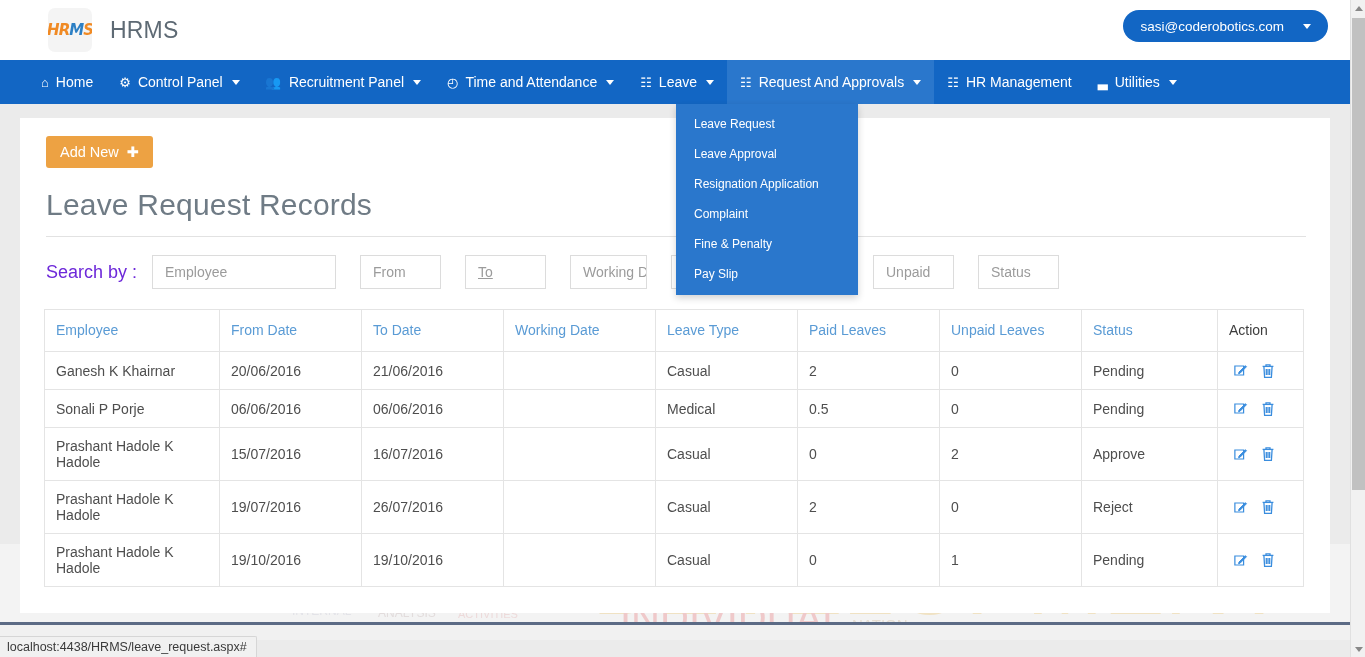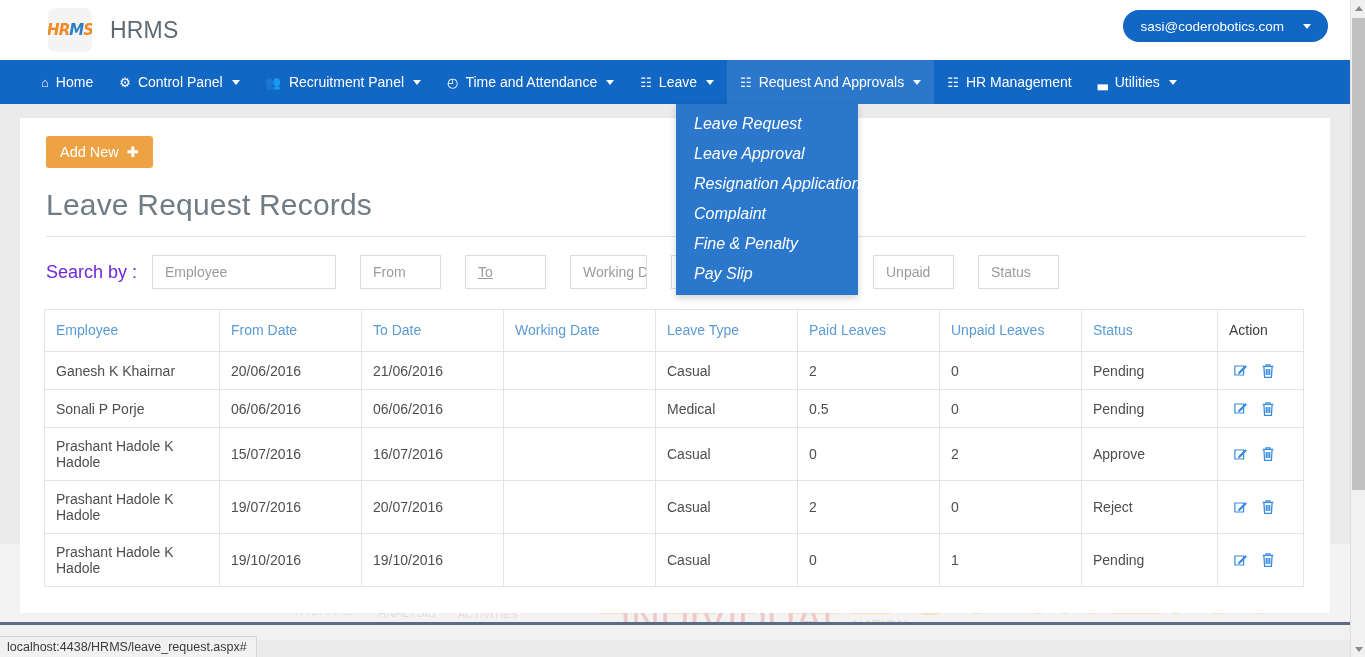--- a/index.html
+++ b/index.html
@@ -120,25 +120,24 @@
     top: 104px;
     width: 182px;
     background: #2a77cc;
     z-index: 50;
     padding: 5px 0 6px 0;
     box-shadow: 0 3px 7px rgba(0,0,0,.18);
   }
   .dropdown .ditem {
     padding: 5px 12px 5px 18px;
     color: #ffffff;
-    font-size: 16px;
+    font-size: 12px;
     cursor: pointer;
     white-space: nowrap;
     line-height: 20px;
-    font-style: italic;
   }
 
   
   .card {
     position: absolute;
     left: 20px;
     top: 118px;
     width: 1310px;
     background: #ffffff;
     padding: 18px 24px 26px 24px;
@@ -540,21 +539,21 @@
                       <path d="M5 3.4V1.8h4v1.6"></path>
                       <path d="M2.9 3.4 L3.6 14.3 h6.8 L11.1 3.4"></path>
                       <path d="M5.3 6v6M7 6v6M8.7 6v6"></path>
                     </svg></span>
                 </div>
               </td>
             </tr>
             <tr>
               <td>Prashant Hadole K Hadole</td>
               <td>19/07/2016</td>
-              <td>20/07/2016</td>
+              <td>26/07/2016</td>
               <td></td>
               <td>Casual</td>
               <td>2</td>
               <td>0</td>
               <td>Reject</td>
               <td>
                 <div class="actions">
                   <span class="act-ico"><svg width="15" height="15" viewBox="0 0 16 16" fill="none" stroke="#3a8dde" stroke-width="1.3">
                       <path d="M2 3.2h9.3v9.6H2z"></path>
                       <path d="M6.4 9.6 L13.2 2.8 L14.4 4 L7.6 10.8 L5.9 11.4 Z" fill="#3a8dde" stroke="#3a8dde" stroke-width="1"></path>

